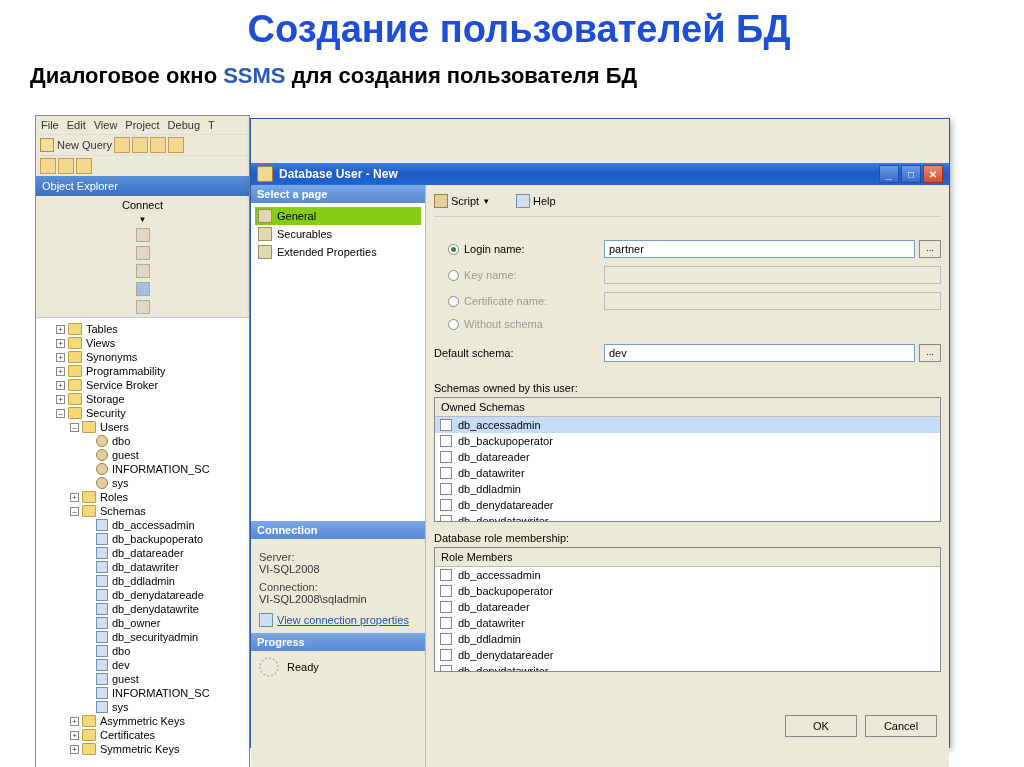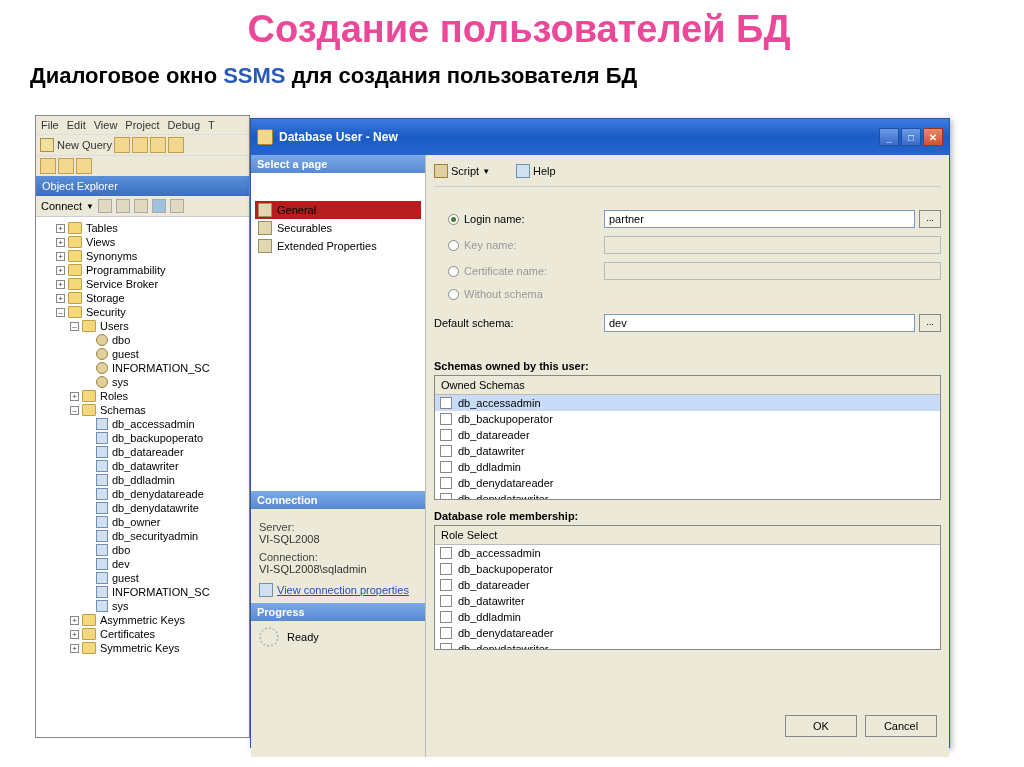--- a/index.html
+++ b/index.html
@@ -1,55 +1,55 @@
 <!DOCTYPE html>
 <html><head>
 <meta charset="utf-8">
 <style>
 * { box-sizing: border-box; margin: 0; padding: 0; font-family: Tahoma, Verdana, sans-serif; }
 body { background: #fff; width: 1024px; height: 767px; overflow: hidden; position: relative; }
 
-.slide-title { color: #ec4899; font-size: 38px; font-weight: bold; text-align: center; padding: 8px 0 4px 14px; font-family: Arial, sans-serif; }
+.slide-title { color: #1d4ed8; font-size: 38px; font-weight: bold; text-align: center; padding: 8px 0 4px 14px; font-family: Arial, sans-serif; }
 .slide-subtitle { color: #000; font-size: 22px; font-weight: bold; padding: 8px 0 8px 30px; font-family: Arial, sans-serif; }
 .slide-subtitle .ssms { color: #2a5ab8; }
 
 .ssms-window { position: absolute; left: 35px; top: 115px; width: 215px; background: #ece9d8; border: 1px solid #888; }
 .menubar { background: #ece9d8; font-size: 11px; padding: 3px 5px; display: flex; gap: 8px; color: #333; }
 .toolbar { background: #ece9d8; padding: 2px 4px; display: flex; gap: 2px; border-top: 1px solid #ddd; align-items: center; }
 .toolbar-icon { width: 16px; height: 16px; background: #f5d890; border: 1px solid #c0a050; display: inline-block; }
 .new-query { font-size: 11px; color: #333; display: flex; align-items: center; gap: 3px; }
 .new-query .icon { width: 14px; height: 14px; background: #f0e0a0; border: 1px solid #b09040; }
 
 .oe-header { background: linear-gradient(to bottom, #5a8fd8, #3a6fc0); color: #fff; font-size: 11px; padding: 4px 6px; }
-.connect-bar { background: #ece9d8; font-size: 11px; padding: 3px 5px; display: flex; align-items: center; gap: 4px; border-bottom: 1px solid #ccc; }
+.connect-bar { background: #ece9d8; font-size: 11px; padding: 3px 5px; display: flex; align-items: center; gap: 4px; border-bottom: 1px solid #ccc; flex-direction: column; }
 .connect-bar .icon { width: 14px; height: 14px; background: #e0d8c0; border: 1px solid #aaa; }
 
 .tree { background: #fff; font-size: 11px; padding: 4px 2px; height: 520px; overflow: hidden; }
 .tree-item { display: flex; align-items: center; padding: 1px 0; white-space: nowrap; }
 .tree-item .indent { display: inline-block; }
 .plusminus { width: 9px; height: 9px; border: 1px solid #888; display: inline-flex; align-items: center; justify-content: center; font-size: 8px; line-height: 7px; background: #fff; margin-right: 3px; color: #333; }
 .folder-icon { width: 14px; height: 12px; background: #f5d87a; border: 1px solid #c0a040; margin-right: 4px; border-radius: 1px; }
 .user-icon { width: 12px; height: 12px; background: #e0d0a0; border: 1px solid #a08040; border-radius: 50%; margin-right: 4px; }
 .schema-icon { width: 12px; height: 12px; background: #d0e0f0; border: 1px solid #7090b0; margin-right: 4px; }
 
 
 .dialog { position: absolute; left: 250px; top: 118px; width: 700px; height: 630px; border: 1px solid #2c5aa0; background: #ece9d8; box-shadow: 2px 2px 6px rgba(0,0,0,0.3); }
-.dialog-titlebar { background: linear-gradient(to bottom, #3c7bdf, #1a5bc5 50%, #2665cf); color: #fff; padding: 4px 6px; display: flex; align-items: center; justify-content: space-between; font-size: 12px; font-weight: bold; height: 36px; }
+.dialog-titlebar { background: linear-gradient(to bottom, #3c7bdf, #1a5bc5 50%, #2665cf); color: #fff; padding: 4px 6px; display: flex; align-items: center; justify-content: space-between; font-size: 12px; font-weight: bold; height: 22px; margin-top: 44px; }
 .dialog-titlebar .title-left { display: flex; align-items: center; gap: 6px; }
 .dialog-icon { width: 16px; height: 16px; background: #f0d890; border: 1px solid #b08030; border-radius: 2px; }
 .winbtns { display: flex; gap: 2px; }
 .winbtn { width: 20px; height: 18px; background: linear-gradient(to bottom, #6a9ae8, #3a6ac8); border: 1px solid #2050a0; display: flex; align-items: center; justify-content: center; color: #fff; font-size: 10px; font-weight: bold; }
 .winbtn.close { background: linear-gradient(to bottom, #e88a6a, #d05030); border-color: #a03020; }
 
 .dialog-body { display: flex; height: calc(100% - 26px); }
 .left-panel { width: 175px; background: #ece9d8; border-right: 1px solid #bbb; display: flex; flex-direction: column; }
 .section-hdr { background: linear-gradient(to bottom, #7aa8e8, #5888d0); color: #fff; font-size: 11px; padding: 3px 6px; font-weight: bold; }
 .page-list { background: #fff; font-size: 11px; padding: 4px; flex: 0 0 auto; height: 318px; }
 .page-item { display: flex; align-items: center; gap: 5px; padding: 2px 3px; cursor: default; }
-.page-item.selected { background: #b91c1c; margin-top: 24px; }
+.page-item.selected { background: #84cc16; }
 .page-icon { width: 14px; height: 14px; background: #e0d8b0; border: 1px solid #a09060; }
 
 .conn-section { font-size: 11px; padding: 6px 8px; color: #333; }
 .conn-section .label { margin-top: 6px; color: #444; }
 .conn-section .val { margin-left: 0; margin-bottom: 4px; }
 .conn-link { color: #2050c0; text-decoration: underline; display: flex; align-items: center; gap: 4px; margin-top: 8px; }
 .progress-section { font-size: 11px; padding: 6px 8px; display: flex; align-items: center; gap: 8px; }
 .progress-circle { width: 20px; height: 20px; border: 2px dotted #bbb; border-radius: 50%; }
 
 .right-panel { flex: 1; background: #ece9d8; padding: 6px 8px 8px 8px; display: flex; flex-direction: column; font-size: 11px; }
@@ -60,21 +60,21 @@
 .form-row { display: flex; align-items: center; margin-bottom: 8px; }
 .form-label { width: 170px; padding-left: 18px; }
 .form-label.radio { display: flex; align-items: center; gap: 5px; padding-left: 14px; }
 .form-label.disabled { color: #999; }
 .radio-btn { width: 11px; height: 11px; border: 1px solid #888; border-radius: 50%; display: flex; align-items: center; justify-content: center; background: #fff; }
 .radio-btn.checked::after { content: ''; width: 5px; height: 5px; background: #3a8030; border-radius: 50%; }
 .text-input { flex: 1; border: 1px solid #7a9ac0; padding: 2px 4px; font-size: 11px; background: #fff; height: 18px; }
 .text-input.disabled { background: #ece9d8; border-color: #bbb; color: #999; }
 .browse-btn { width: 22px; height: 18px; margin-left: 4px; background: #ece9d8; border: 1px solid #888; font-size: 9px; text-align: center; line-height: 14px; }
 
-.list-label { margin: 20px 0 3px 0; font-weight: bold; }
+.list-label { margin: 12px 0 3px 0; }
 .grid-box { border: 1px solid #888; background: #fff; }
 .grid-header { background: #ece9d8; border-bottom: 1px solid #bbb; padding: 3px 6px; font-size: 11px; }
 .grid-rows { max-height: 104px; overflow-y: auto; }
 .grid-row { display: flex; align-items: center; padding: 2px 5px; gap: 6px; font-size: 11px; }
 .grid-row.selected { background: #c8dcf8; }
 .checkbox { width: 12px; height: 12px; border: 1px solid #888; background: #fff; display: inline-flex; align-items: center; justify-content: center; font-size: 9px; color: #3a8030; }
 
 .dialog-buttons { position: absolute; right: 12px; bottom: 10px; display: flex; gap: 8px; }
 .dlg-btn { width: 72px; height: 22px; background: #ece9d8; border: 1px solid #888; font-size: 11px; }
 
@@ -438,21 +438,21 @@
             </div>
             <div class="grid-row">
               <span class="checkbox"></span>
               <span>db_denydatawriter</span>
             </div>
           </div>
       </div>
 
       <div class="list-label" style="margin-top:10px;">Database role membership:</div>
       <div class="grid-box">
-        <div class="grid-header">Role Select</div>
+        <div class="grid-header">Role Members</div>
         <div class="grid-rows" id="role-rows" style="height:126px;">
             <div class="grid-row">
               <span class="checkbox"></span>
               <span>db_accessadmin</span>
             </div>
             <div class="grid-row">
               <span class="checkbox"></span>
               <span>db_backupoperator</span>
             </div>
             <div class="grid-row">

